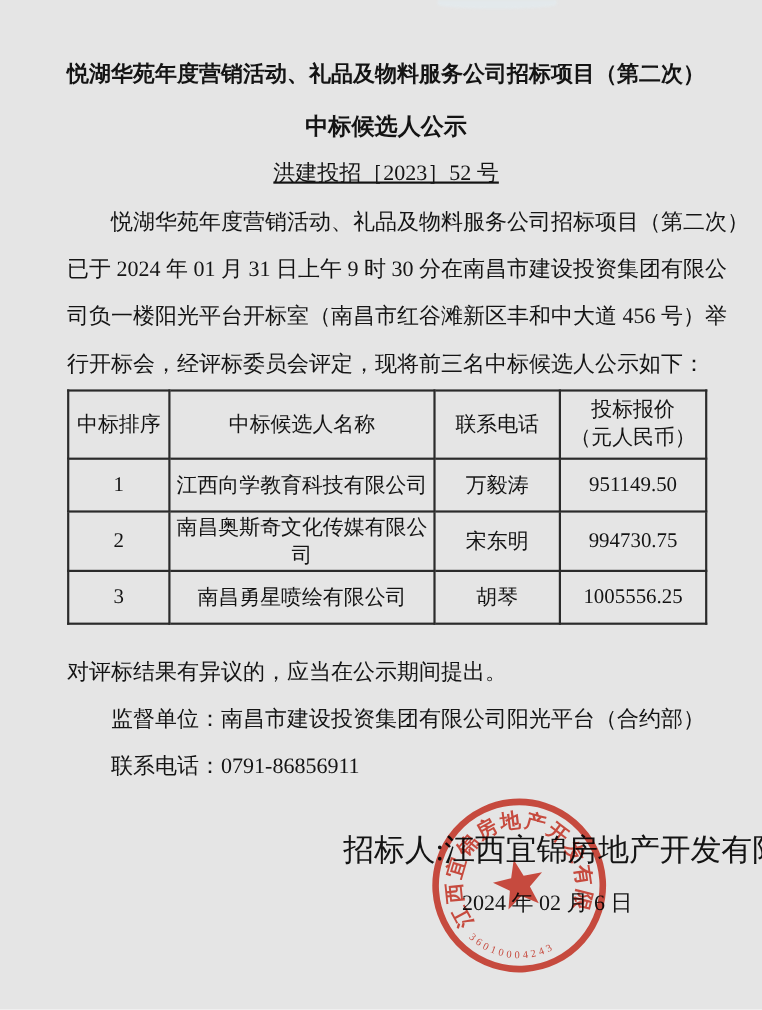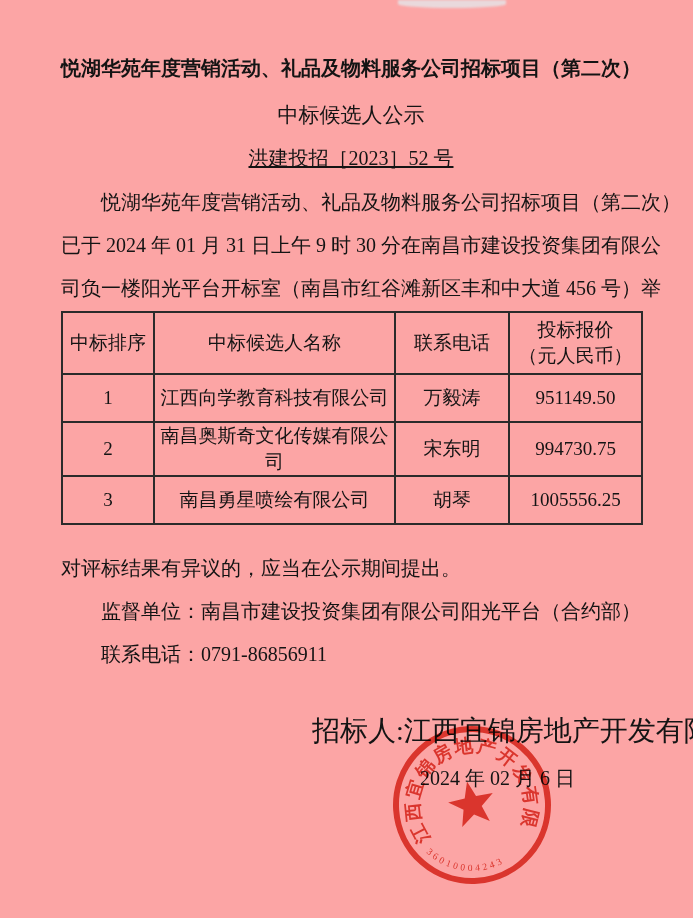--- a/index.html
+++ b/index.html
@@ -1,35 +1,35 @@
 <!DOCTYPE html>
 <html><head>
 <meta charset="utf-8">
 <style>
   html,body{margin:0;padding:0;background:#ffffff;}
   .page{
     position:relative;
     width:693px;height:918px;
     box-sizing:border-box;
     padding:52px 52px 0 61px;
-    background:#fca5a5;
+    background:#e5e5e5;
     font-family:"Liberation Serif","DejaVu Serif",serif;
     color:#141414;
     overflow:hidden;
   }
   .scan-smudge{
     position:absolute;top:0;left:398px;width:108px;height:8px;
     background:#e3ebef;border-radius:0 0 50% 50%;opacity:.75;filter:blur(1px);
   }
   .title-line1{
     font-size:20px;font-weight:700;line-height:33px;text-align:center;
     letter-spacing:0px;white-space:nowrap;
   }
   .title-line2{
-    font-size:21px;font-weight:400;line-height:32px;text-align:center;margin-top:14px;
+    font-size:21px;font-weight:700;line-height:32px;text-align:center;margin-top:14px;
   }
   .doc-number{
     font-size:20px;font-weight:500;line-height:30px;text-align:center;margin-top:12px;text-decoration:underline;
   }
   .para{font-size:20px;}
   .para .line{line-height:43px;white-space:nowrap;}
   .just{text-align:justify;text-align-last:justify;text-justify:inter-character;white-space:normal;}
   .indent{padding-left:40px;}
   .intro{margin-top:8px;}
   table.bid-table{
@@ -70,20 +70,21 @@
   <div class="scan-smudge"></div>
 
   <div class="title-line1">悦湖华苑年度营销活动、礼品及物料服务公司招标项目（第二次）</div>
   <div class="title-line2">中标候选人公示</div>
   <div class="doc-number">洪建投招［2023］52 号</div>
 
   <div class="para intro">
     <div class="line indent just">悦湖华苑年度营销活动、礼品及物料服务公司招标项目（第二次）</div>
     <div class="line just">已于 2024 年 01 月 31 日上午 9 时 30 分在南昌市建设投资集团有限公</div>
     <div class="line just">司负一楼阳光平台开标室（南昌市红谷滩新区丰和中大道 456 号）举</div>
+    <div class="line">行开标会，经评标委员会评定，现将前三名中标候选人公示如下：</div>
   </div>
 
   <table class="bid-table">
     <colgroup>
       <col class="col-rank">
         <col class="col-company">
         <col class="col-manager">
         <col class="col-price">
     </colgroup>
     <tbody>

